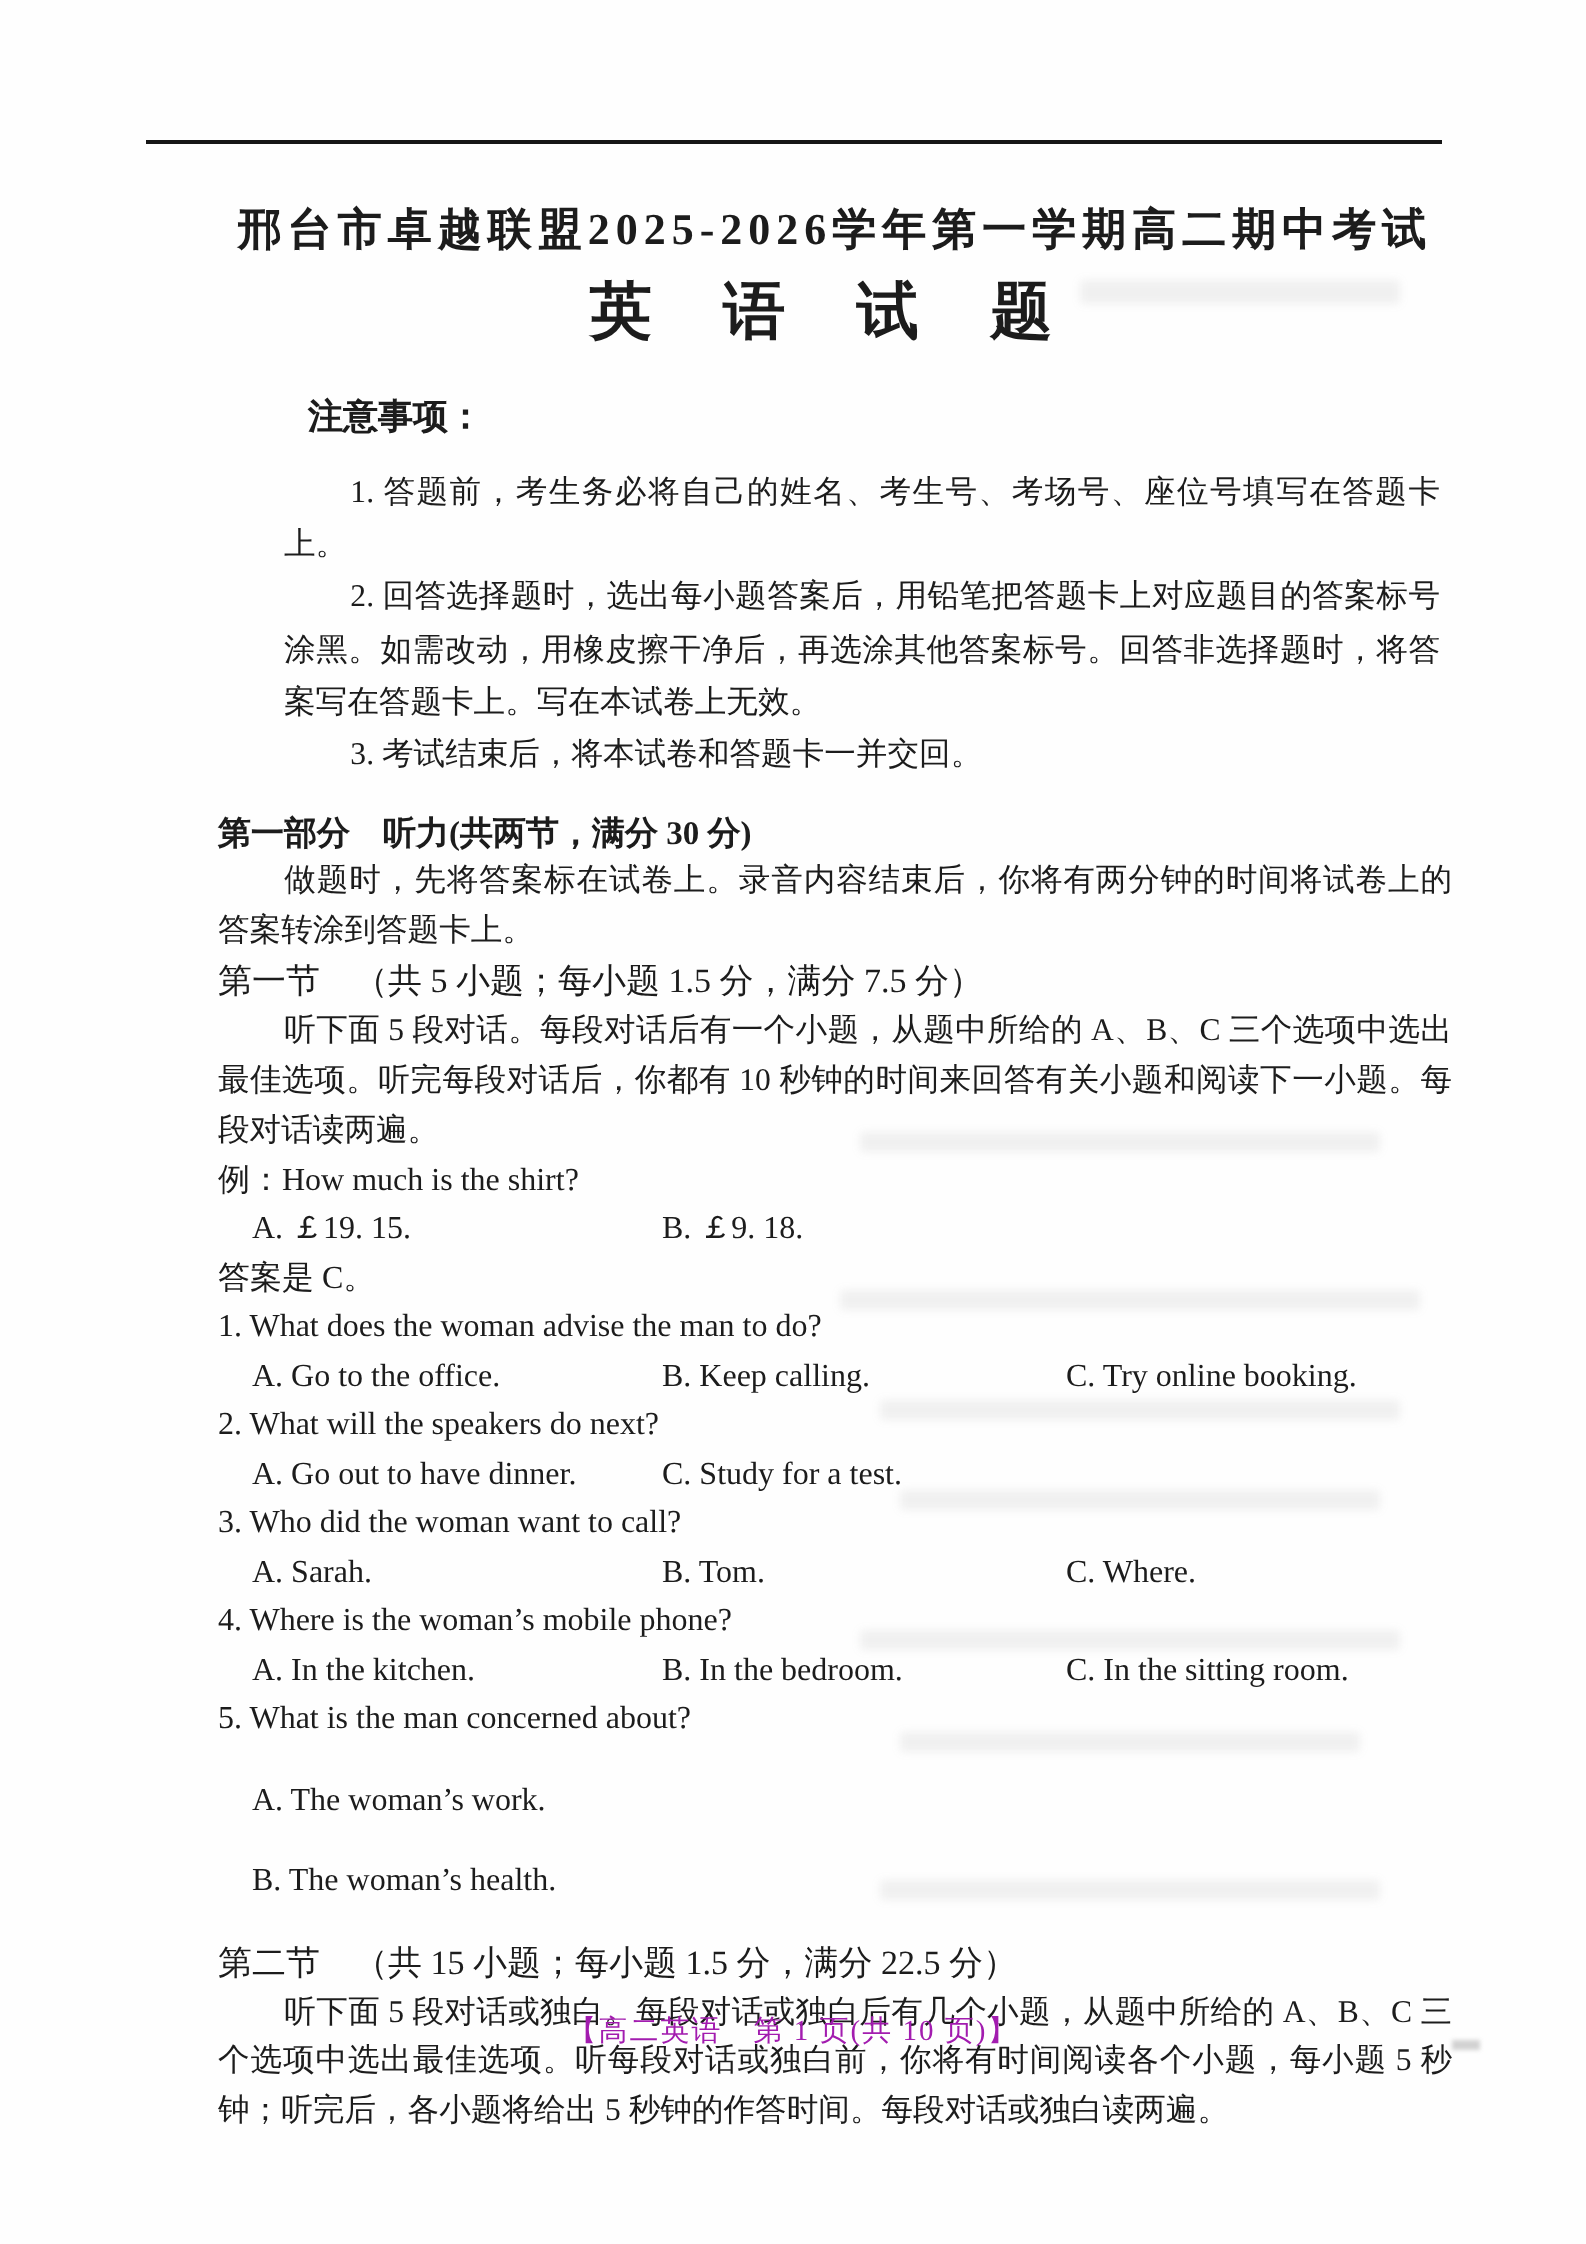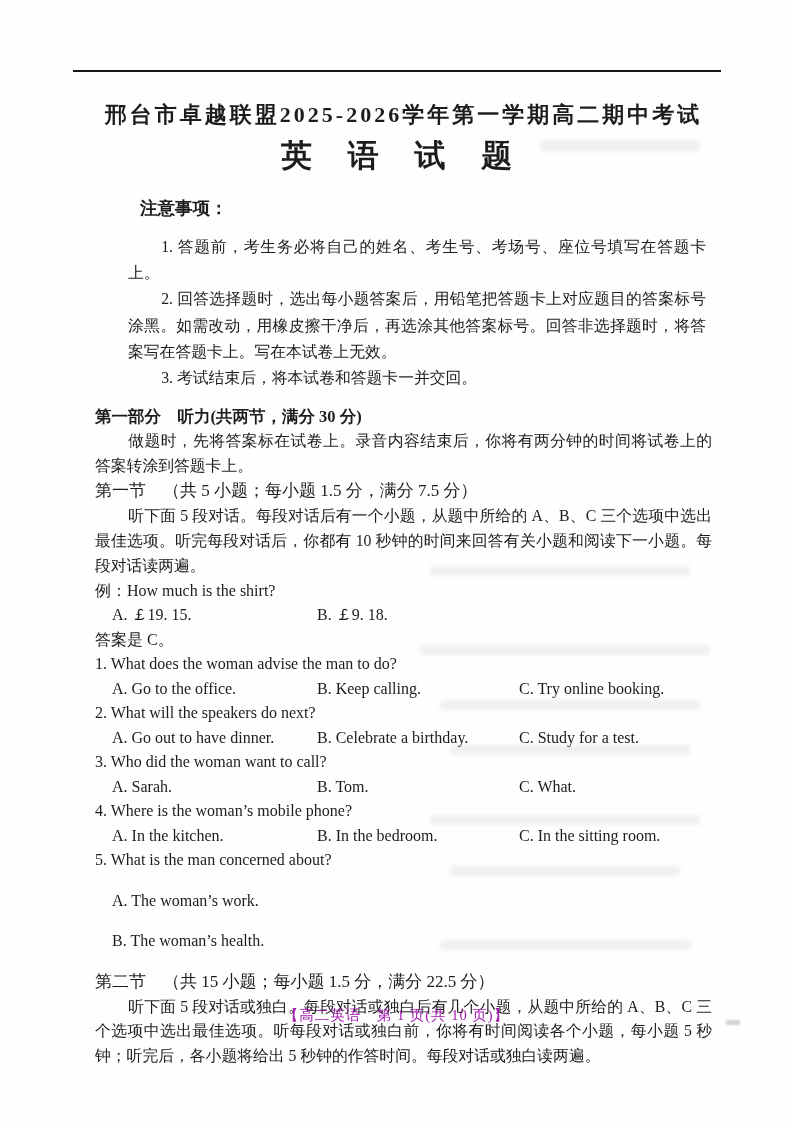--- a/index.html
+++ b/index.html
@@ -10,21 +10,21 @@
     background:#fefefe;
     font-family:"Liberation Serif","DejaVu Serif",serif;
     color:#1c1c1c;
     overflow:hidden;
   }
   .top-rule{
     position:absolute;top:70px;left:73px;width:648px;height:2.4px;
     background:#161616;
   }
   .content{
-    position:absolute;left:95px;top:94px;width:617px;
+    position:absolute;left:109px;top:94px;width:617px;
   }
   .title-main{
     font-size:22px;font-weight:bold;text-align:center;
     letter-spacing:3px;line-height:30px;margin:6px 0 0 0;
     white-space:nowrap;
   }
   .title-sub{
     font-size:31px;font-weight:bold;text-align:center;
     letter-spacing:14px;line-height:42px;margin:5px 0 0 0;
   }
@@ -115,31 +115,30 @@
         <span class="opt-a">A. Go to the office.</span>
         <span class="opt-b">B. Keep calling.</span>
         <span class="opt-c">C. Try online booking.</span>
       </div>
     </div>
 
     <div>
       <p class="line">2. What will the speakers do next?</p>
       <div class="opt-row">
         <span class="opt-a">A. Go out to have dinner.</span>
-        <span class="opt-b">B. Celebrate a birthday.</span>
         <span class="opt-c">C. Study for a test.</span>
       </div>
     </div>
 
     <div>
       <p class="line">3. Who did the woman want to call?</p>
       <div class="opt-row">
         <span class="opt-a">A. Sarah.</span>
         <span class="opt-b">B. Tom.</span>
-        <span class="opt-c">C. What.</span>
+        <span class="opt-c">C. Where.</span>
       </div>
     </div>
 
     <div>
       <p class="line">4. Where is the woman’s mobile phone?</p>
       <div class="opt-row">
         <span class="opt-a">A. In the kitchen.</span>
         <span class="opt-b">B. In the bedroom.</span>
         <span class="opt-c">C. In the sitting room.</span>
       </div>

